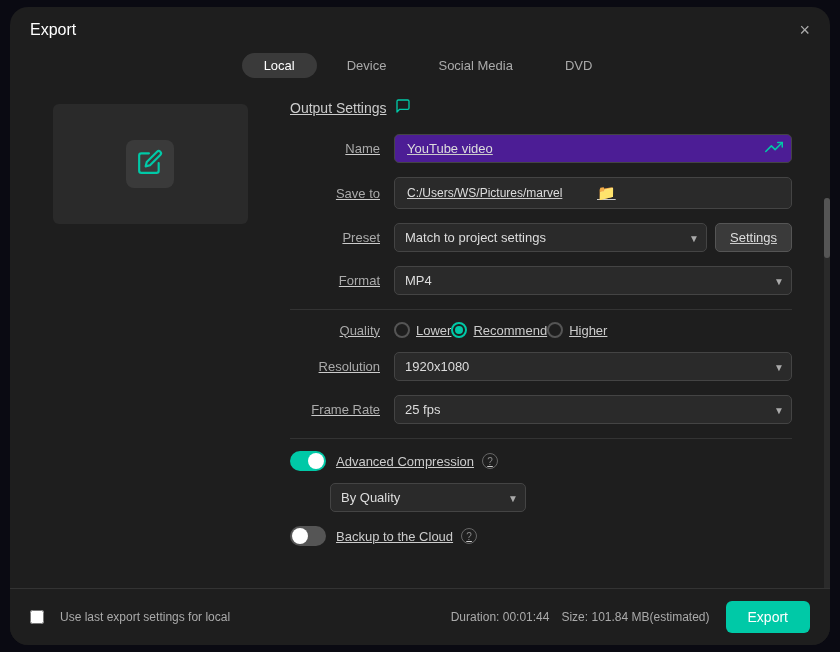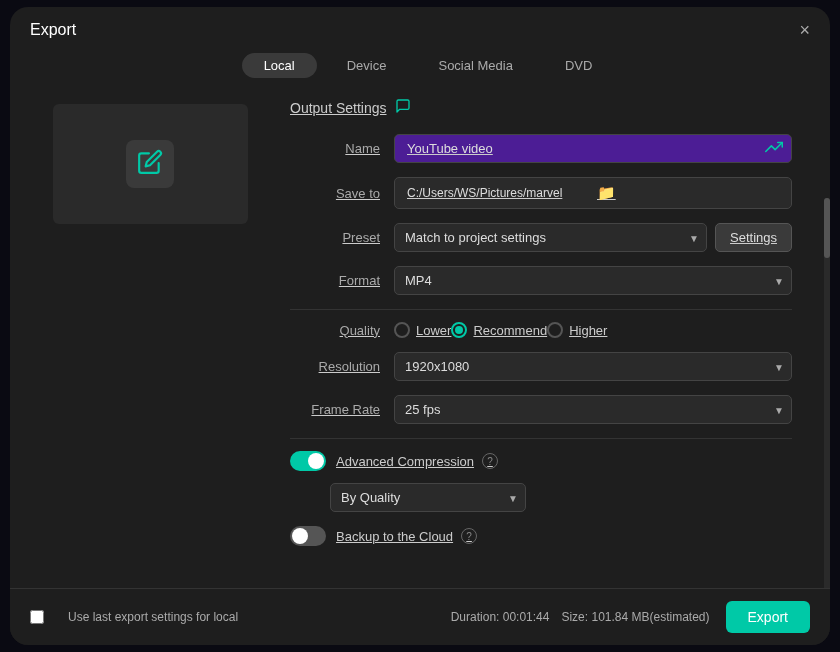--- a/index.html
+++ b/index.html
@@ -323,21 +323,21 @@
       display: flex;
       align-items: center;
       padding: 12px 20px;
       background: #1e1e1e;
       border-top: 1px solid #333;
       gap: 16px;
     }
     .use-last-checkbox {
       display: flex;
       align-items: center;
-      gap: 24px;
+      gap: 16px;
       font-size: 12px;
       color: #aaa;
       cursor: pointer;
     }
     .use-last-checkbox input[type="checkbox"] {
       accent-color: #00c9a7;
       width: 14px;
       height: 14px;
     }
     .footer-info {

